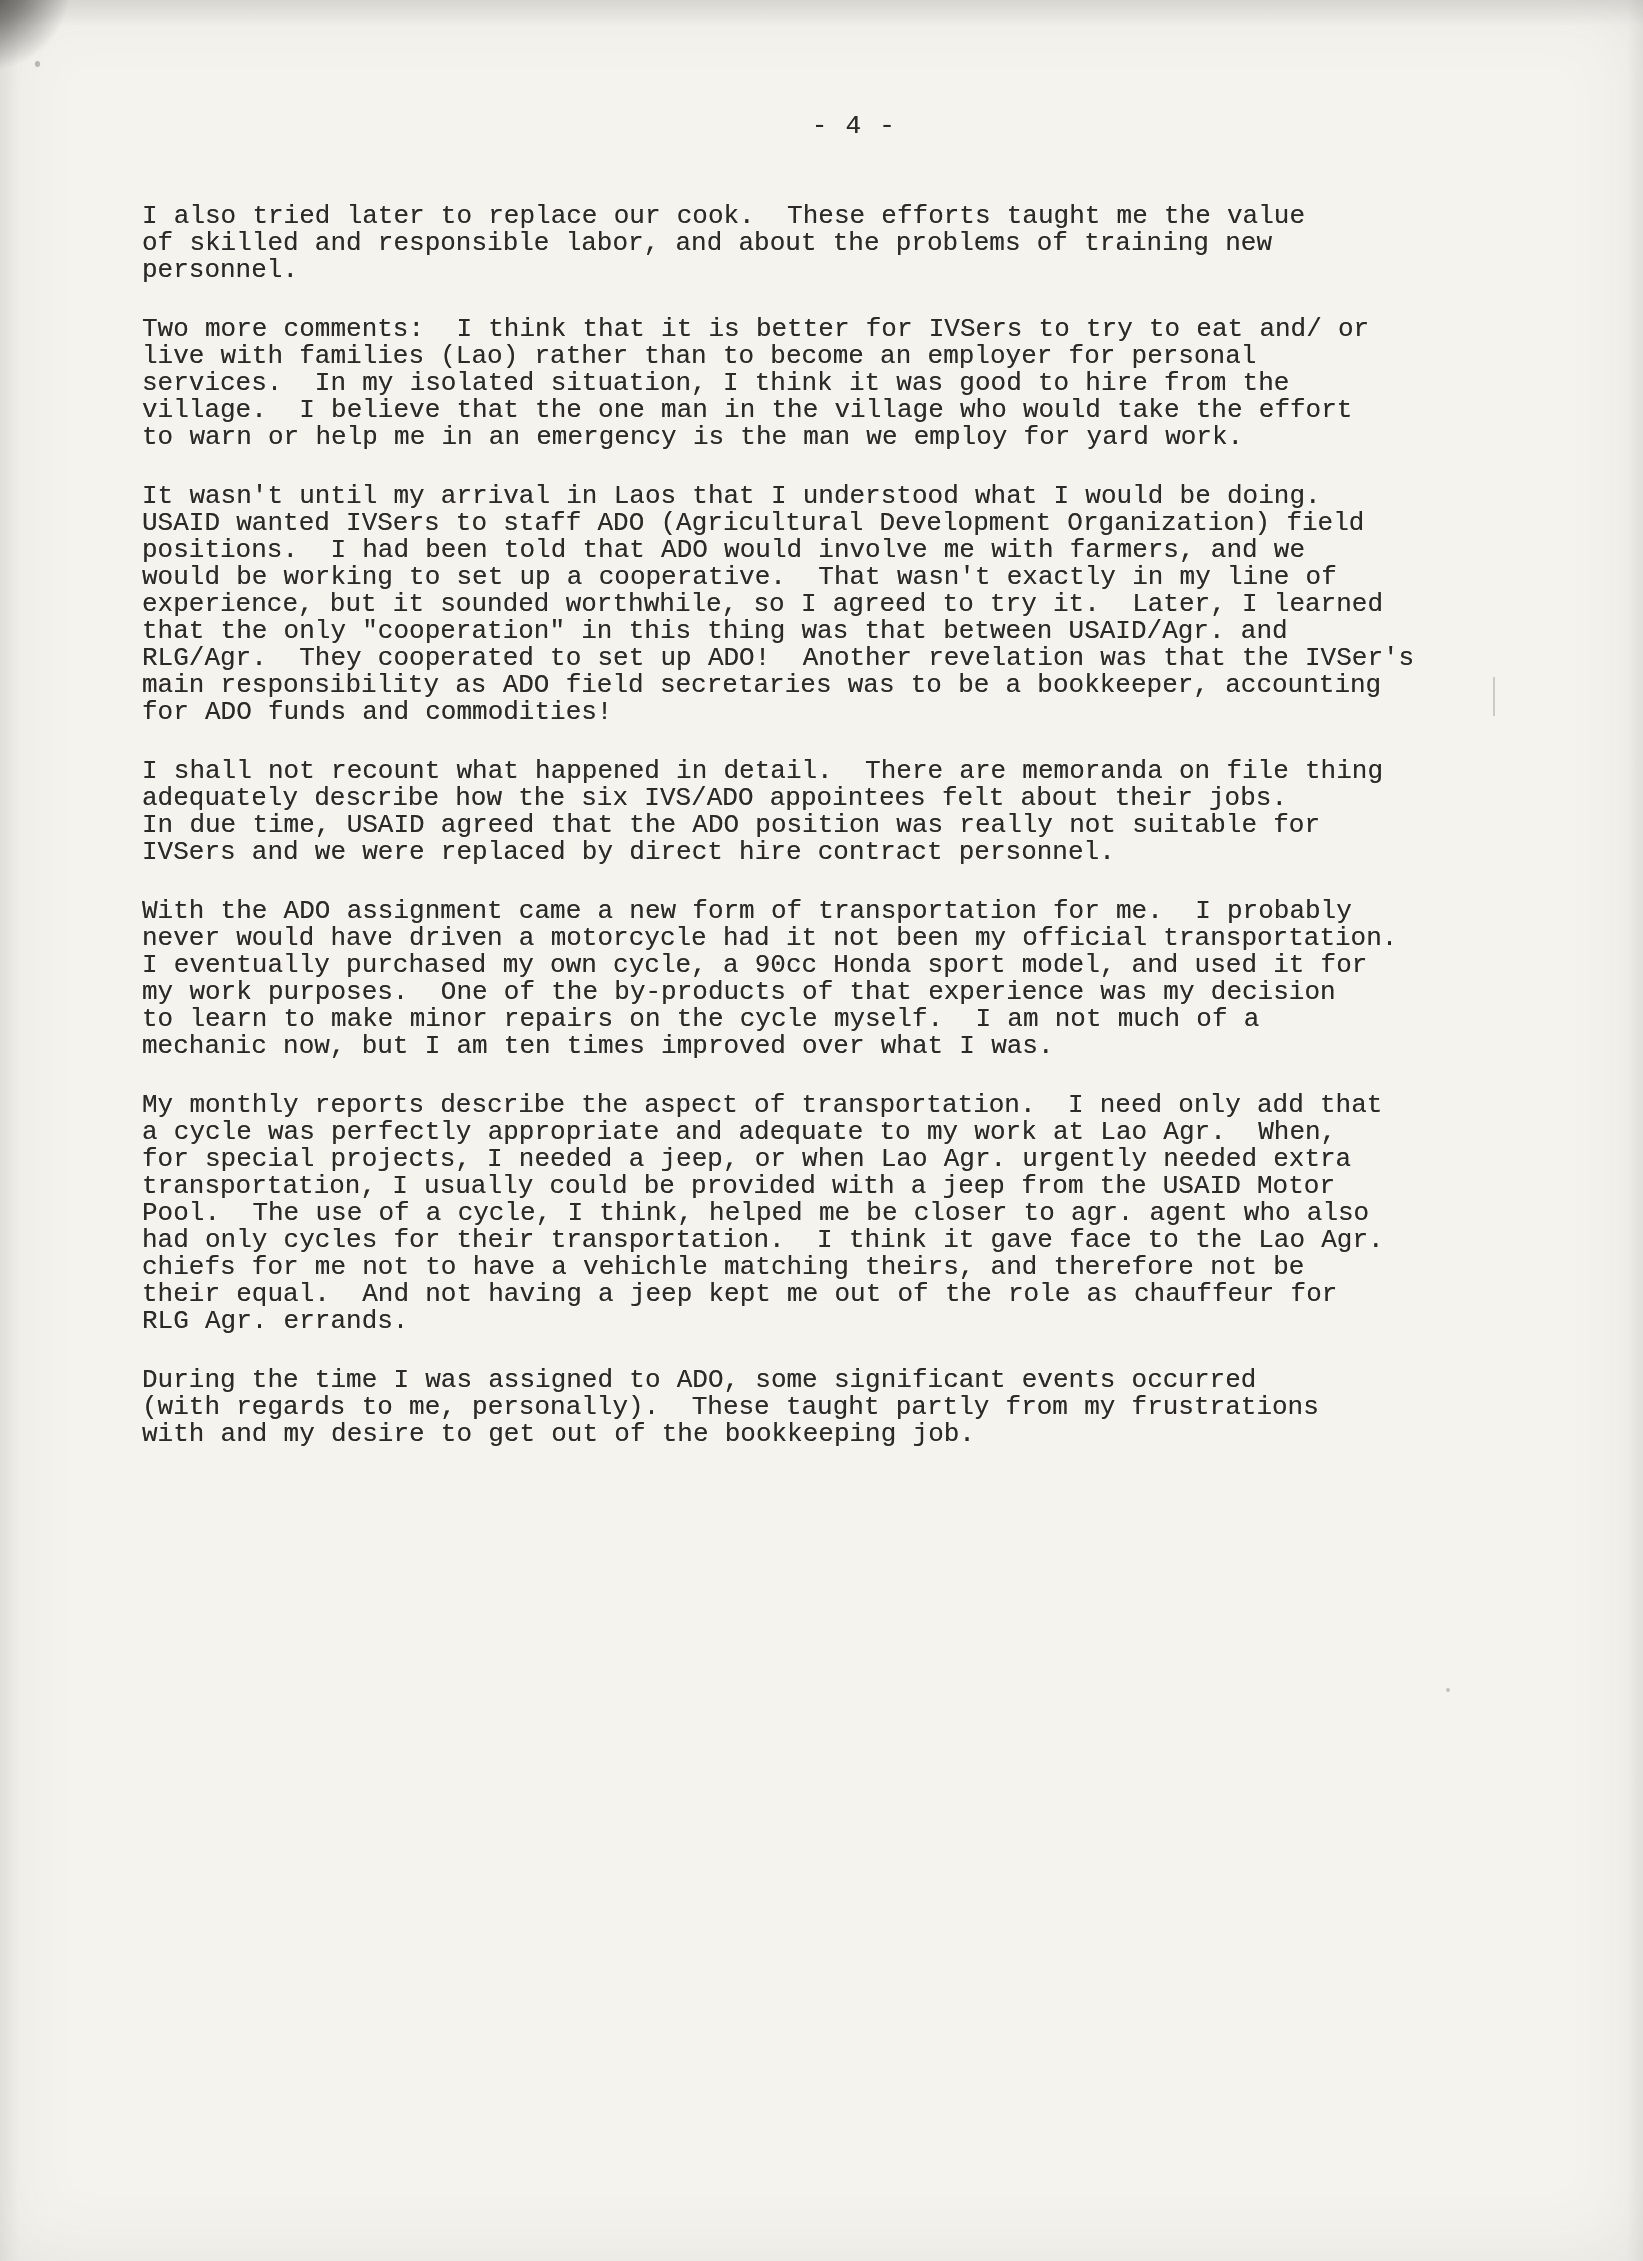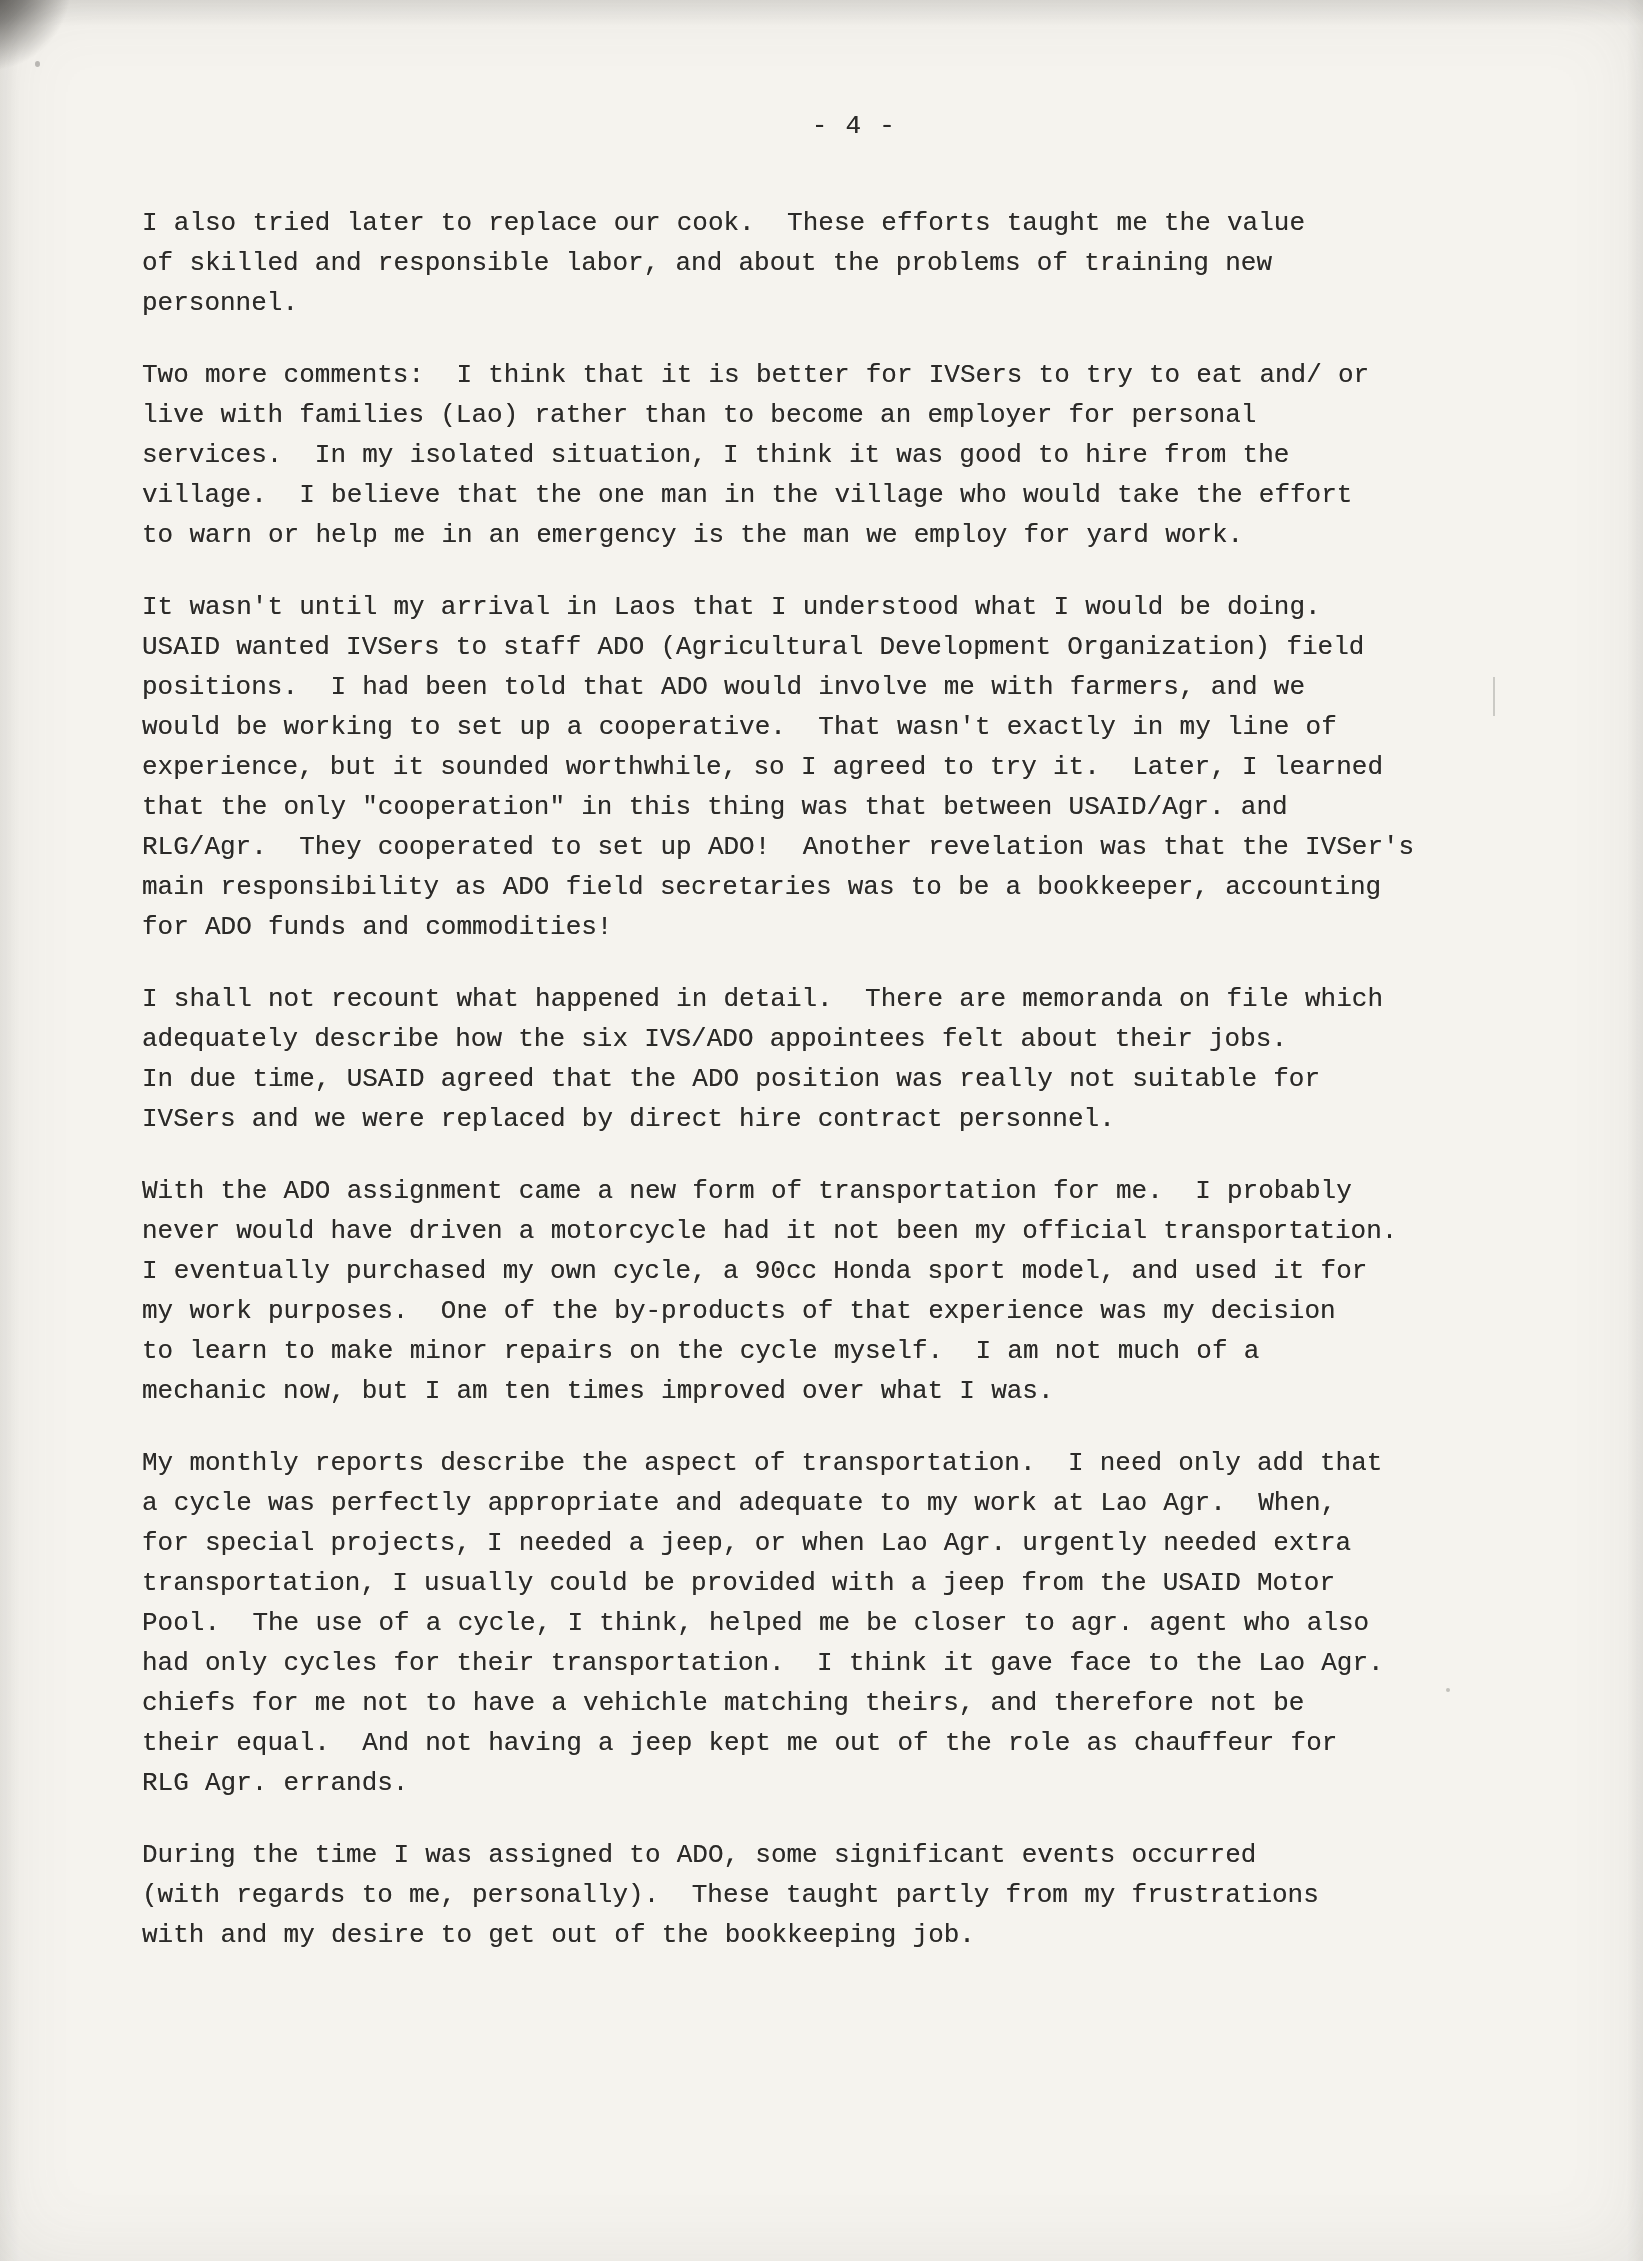--- a/index.html
+++ b/index.html
@@ -35,21 +35,21 @@
     font-size: 26px;
     line-height: 32px;
     letter-spacing: 1.3px;
     margin: 0 0 61px 0;
     text-shadow: 0 0 0.6px rgba(43,42,40,0.55);
   }
   .paragraphs { display: block; }
   .para {
     white-space: pre-wrap;
     font-size: 26px;
-    line-height: 40px;
+    line-height: 27px;
     margin: 0 0 32px 0;
     text-shadow: 0 0 0.6px rgba(43,42,40,0.55);
     word-spacing: 0.6px;
   }
   
   .smudge-1 {
     position: absolute;
     top: 677px;
     right: 148px;
     width: 1.9px;
@@ -101,21 +101,21 @@
         <p class="para">It wasn't until my arrival in Laos that I understood what I would be doing.
 USAID wanted IVSers to staff ADO (Agricultural Development Organization) field
 positions.  I had been told that ADO would involve me with farmers, and we
 would be working to set up a cooperative.  That wasn't exactly in my line of
 experience, but it sounded worthwhile, so I agreed to try it.  Later, I learned
 that the only "cooperation" in this thing was that between USAID/Agr. and
 RLG/Agr.  They cooperated to set up ADO!  Another revelation was that the IVSer's
 main responsibility as ADO field secretaries was to be a bookkeeper, accounting
 for ADO funds and commodities!</p>
 
-        <p class="para">I shall not recount what happened in detail.  There are memoranda on file which
+        <p class="para">I shall not recount what happened in detail.  There are memoranda on file thing
 adequately describe how the six IVS/ADO appointees felt about their jobs.
 In due time, USAID agreed that the ADO position was really not suitable for
 IVSers and we were replaced by direct hire contract personnel.</p>
 
         <p class="para">With the ADO assignment came a new form of transportation for me.  I probably
 never would have driven a motorcycle had it not been my official transportation.
 I eventually purchased my own cycle, a 90cc Honda sport model, and used it for
 my work purposes.  One of the by-products of that experience was my decision
 to learn to make minor repairs on the cycle myself.  I am not much of a
 mechanic now, but I am ten times improved over what I was.</p>

